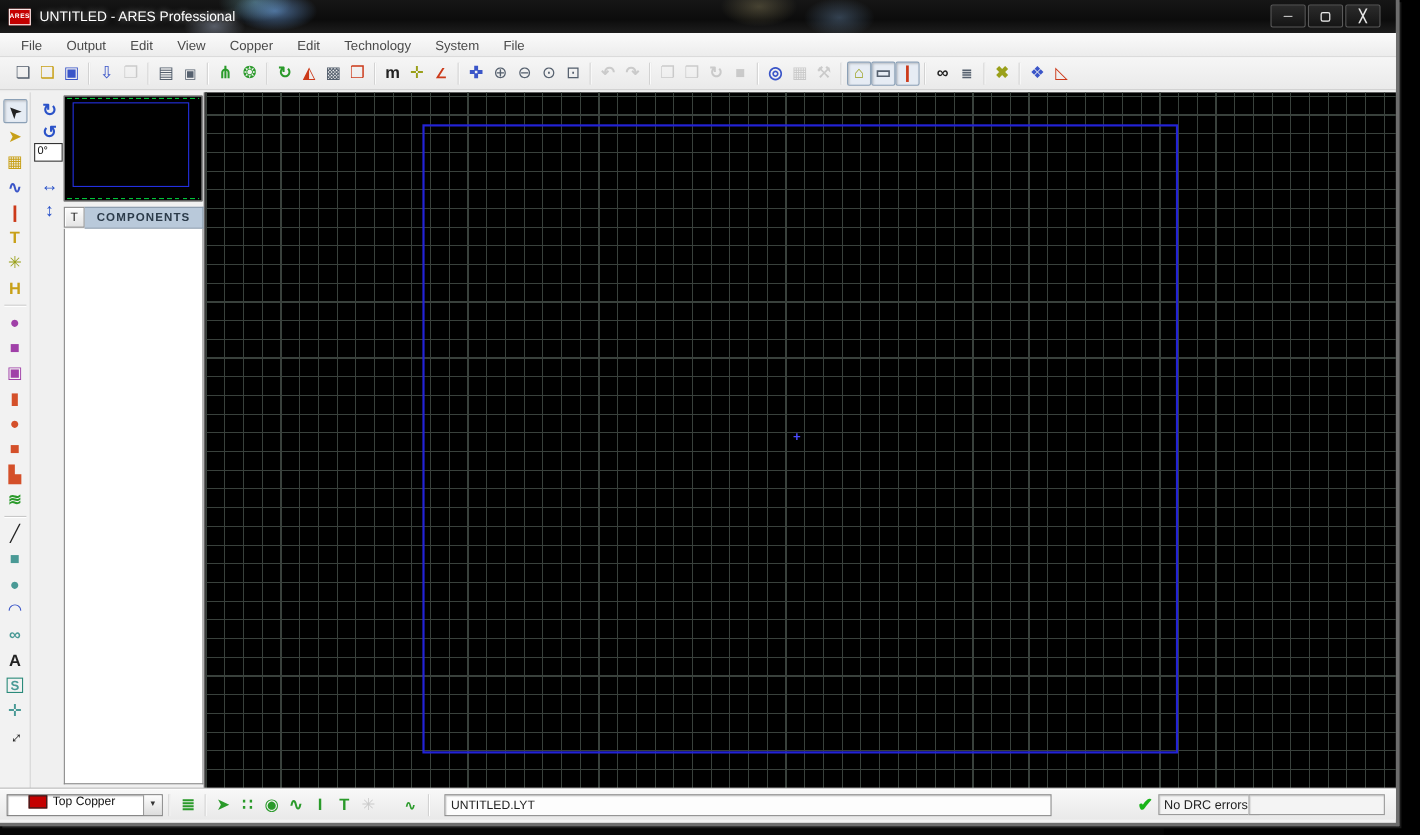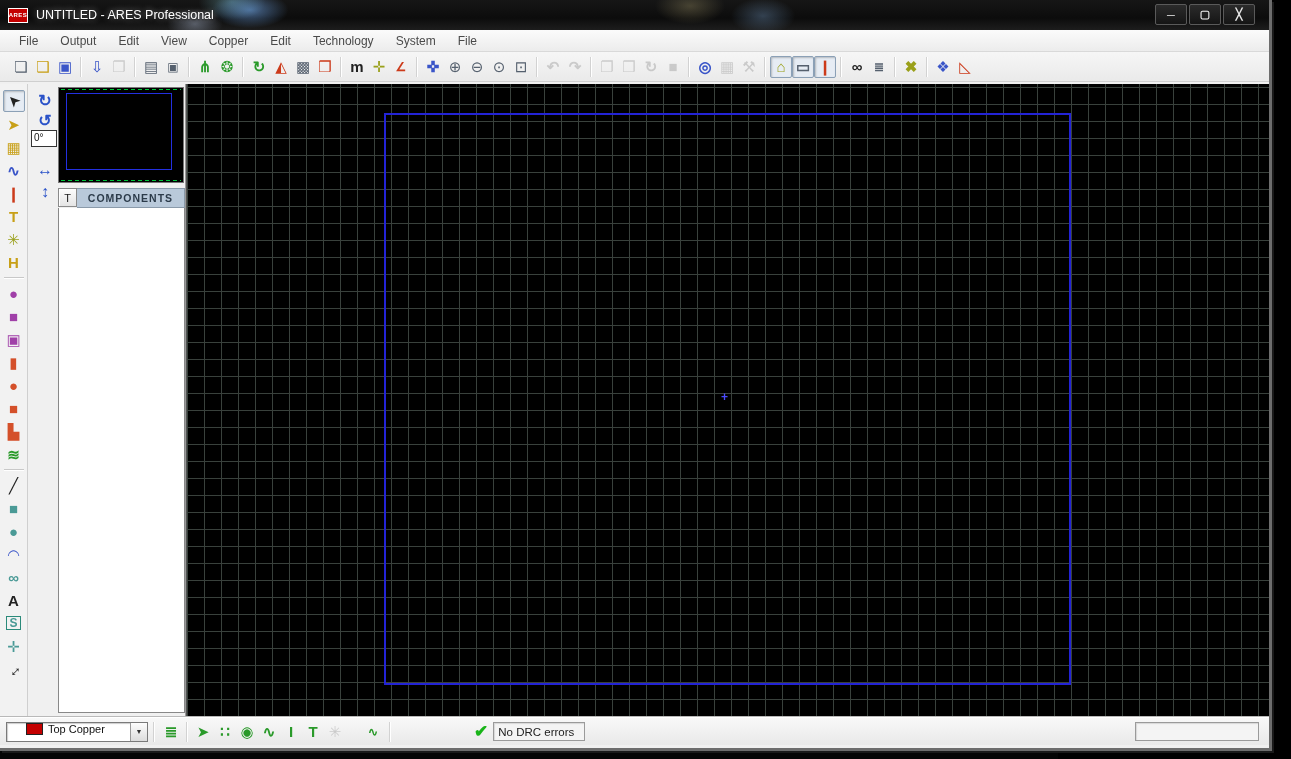--- a/index.html
+++ b/index.html
@@ -556,20 +556,21 @@
 
           <span class="icon" data-name="gap">
             <i></i>
           </span>
 
           <span class="icon" data-name="auto-trace-icon">
             <i class="g c-green bold">∿</i>
           </span>
         </div>
       <div class="sb-sep" data-name="separator"></div>
+      <div id="filename-field" data-name="filename-field">UNTITLED.LYT</div>
       <div id="drc-area" data-name="drc-area">
         <span id="drc-check-icon" data-name="check-icon">✔</span>
         <div id="drc-status-field" data-name="drc-status">No DRC errors</div>
       </div>
       <div id="aux-status-field" data-name="aux-status-field"></div>
     </div>
 
   </div>
 </div>
 

